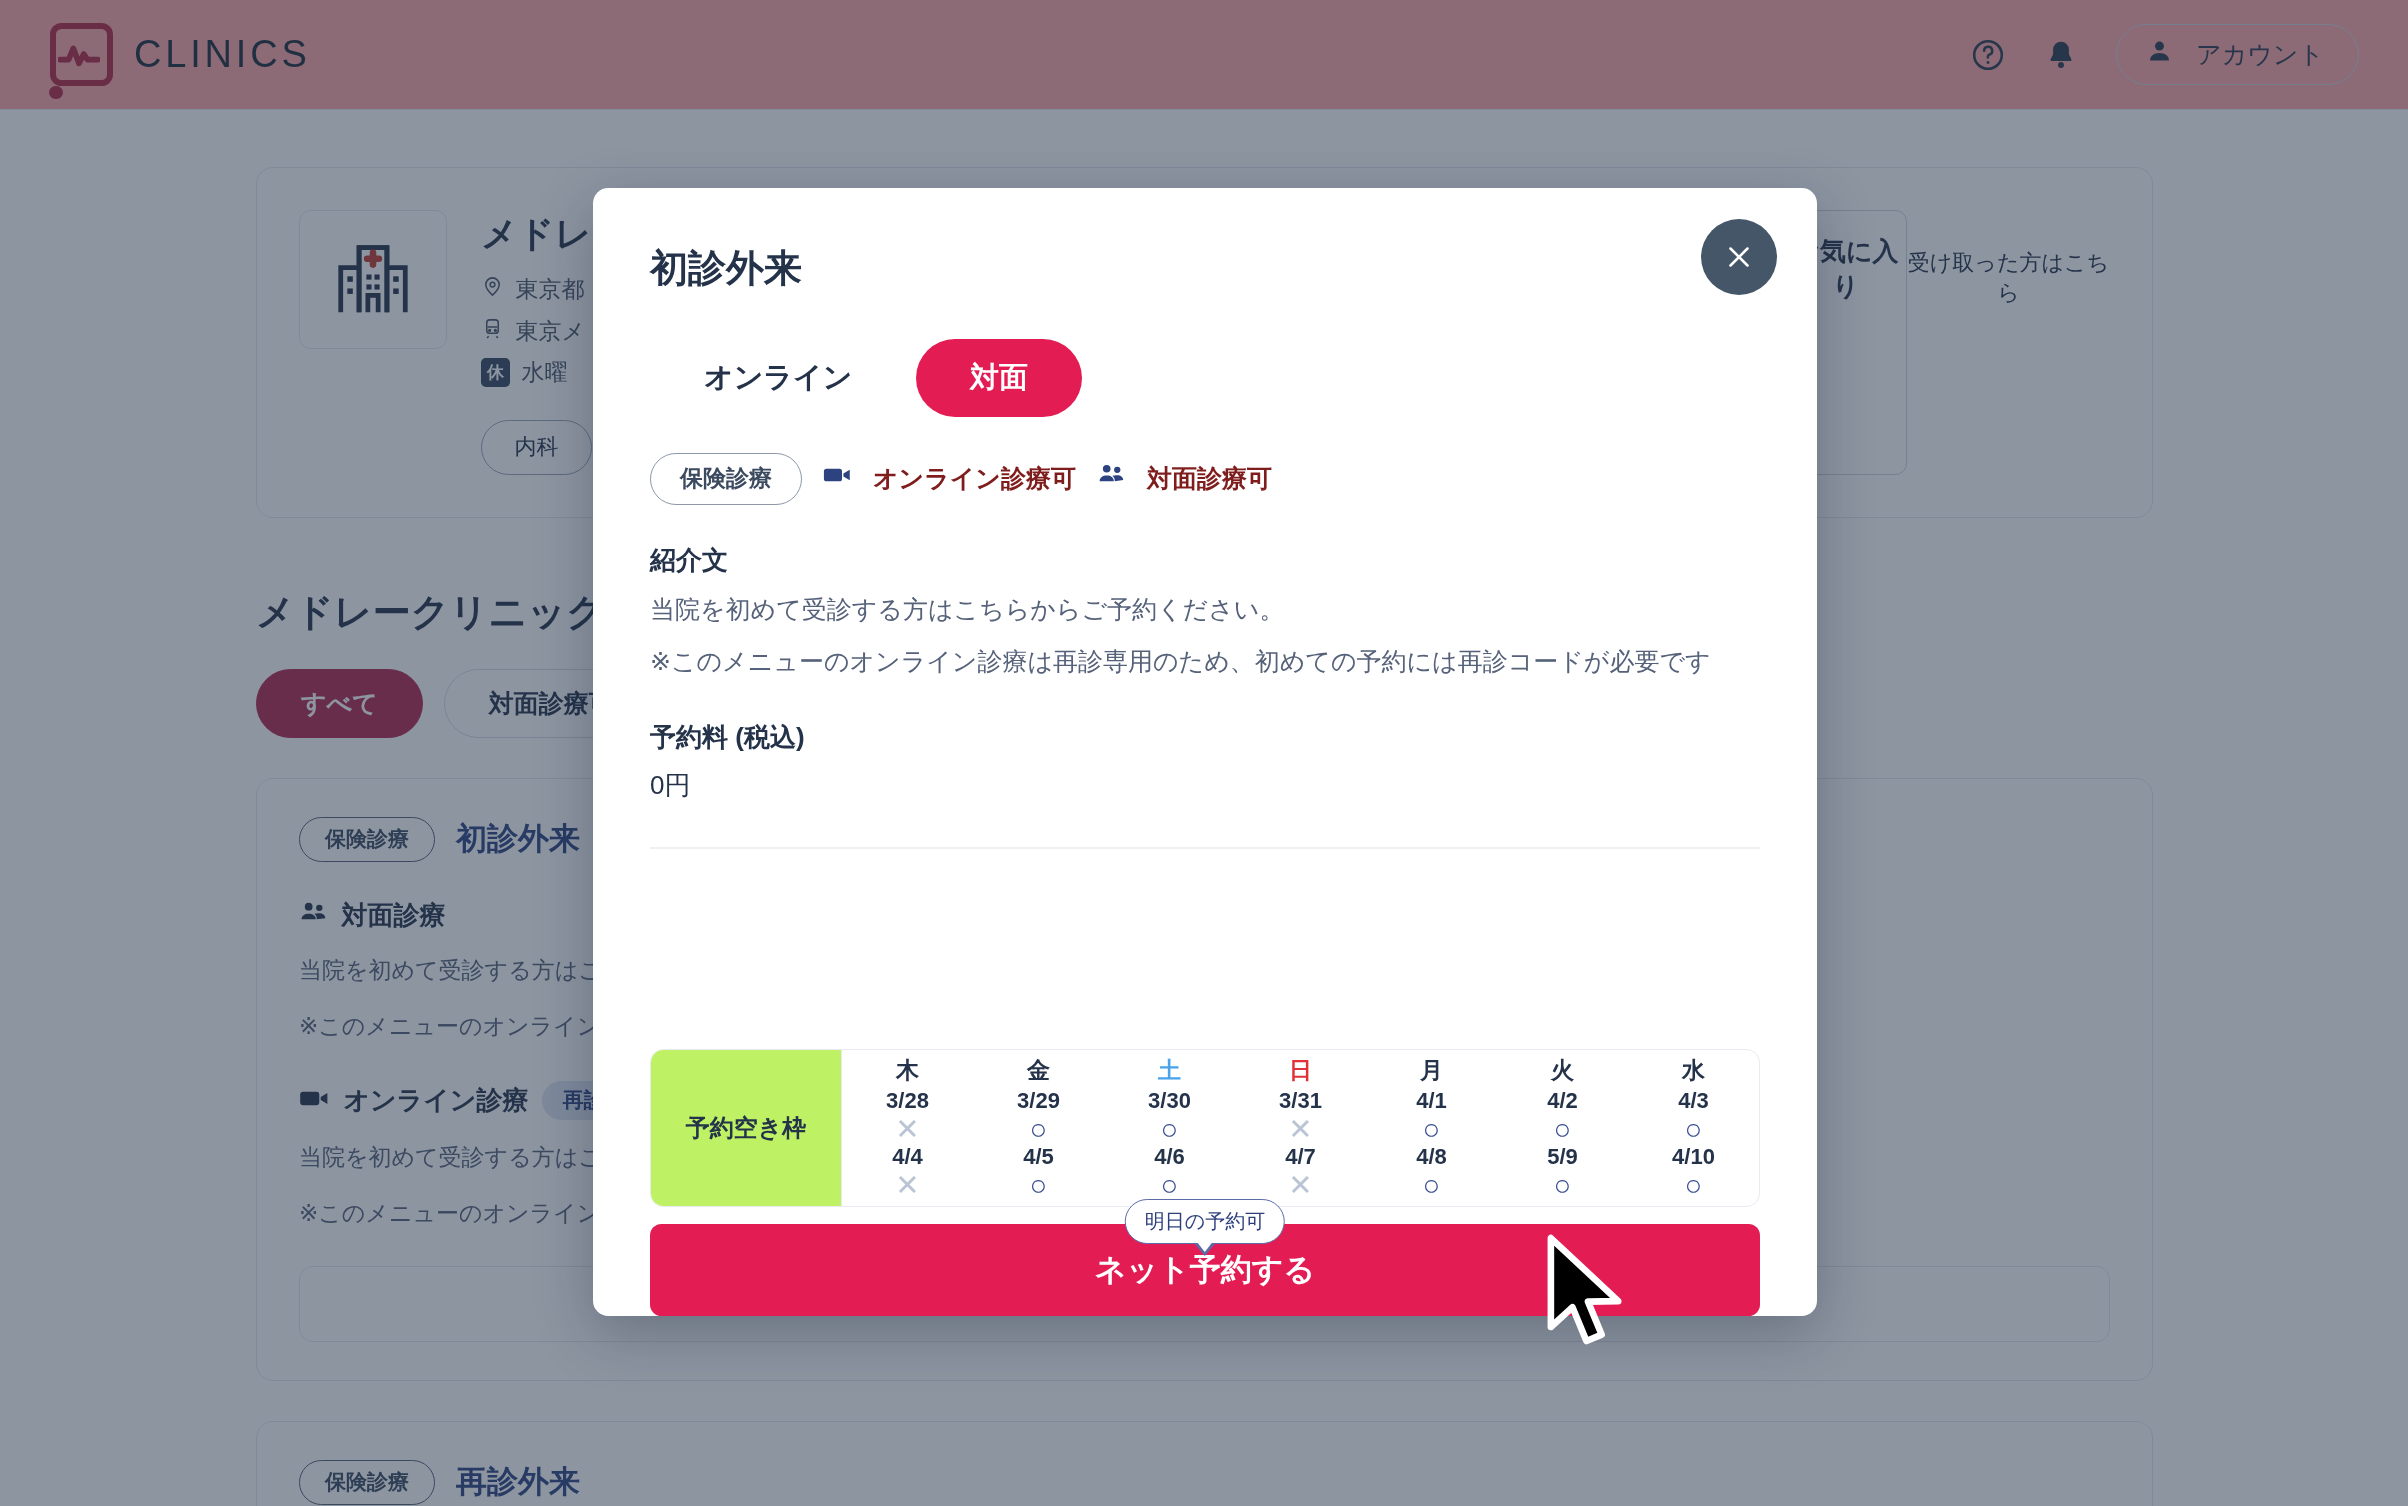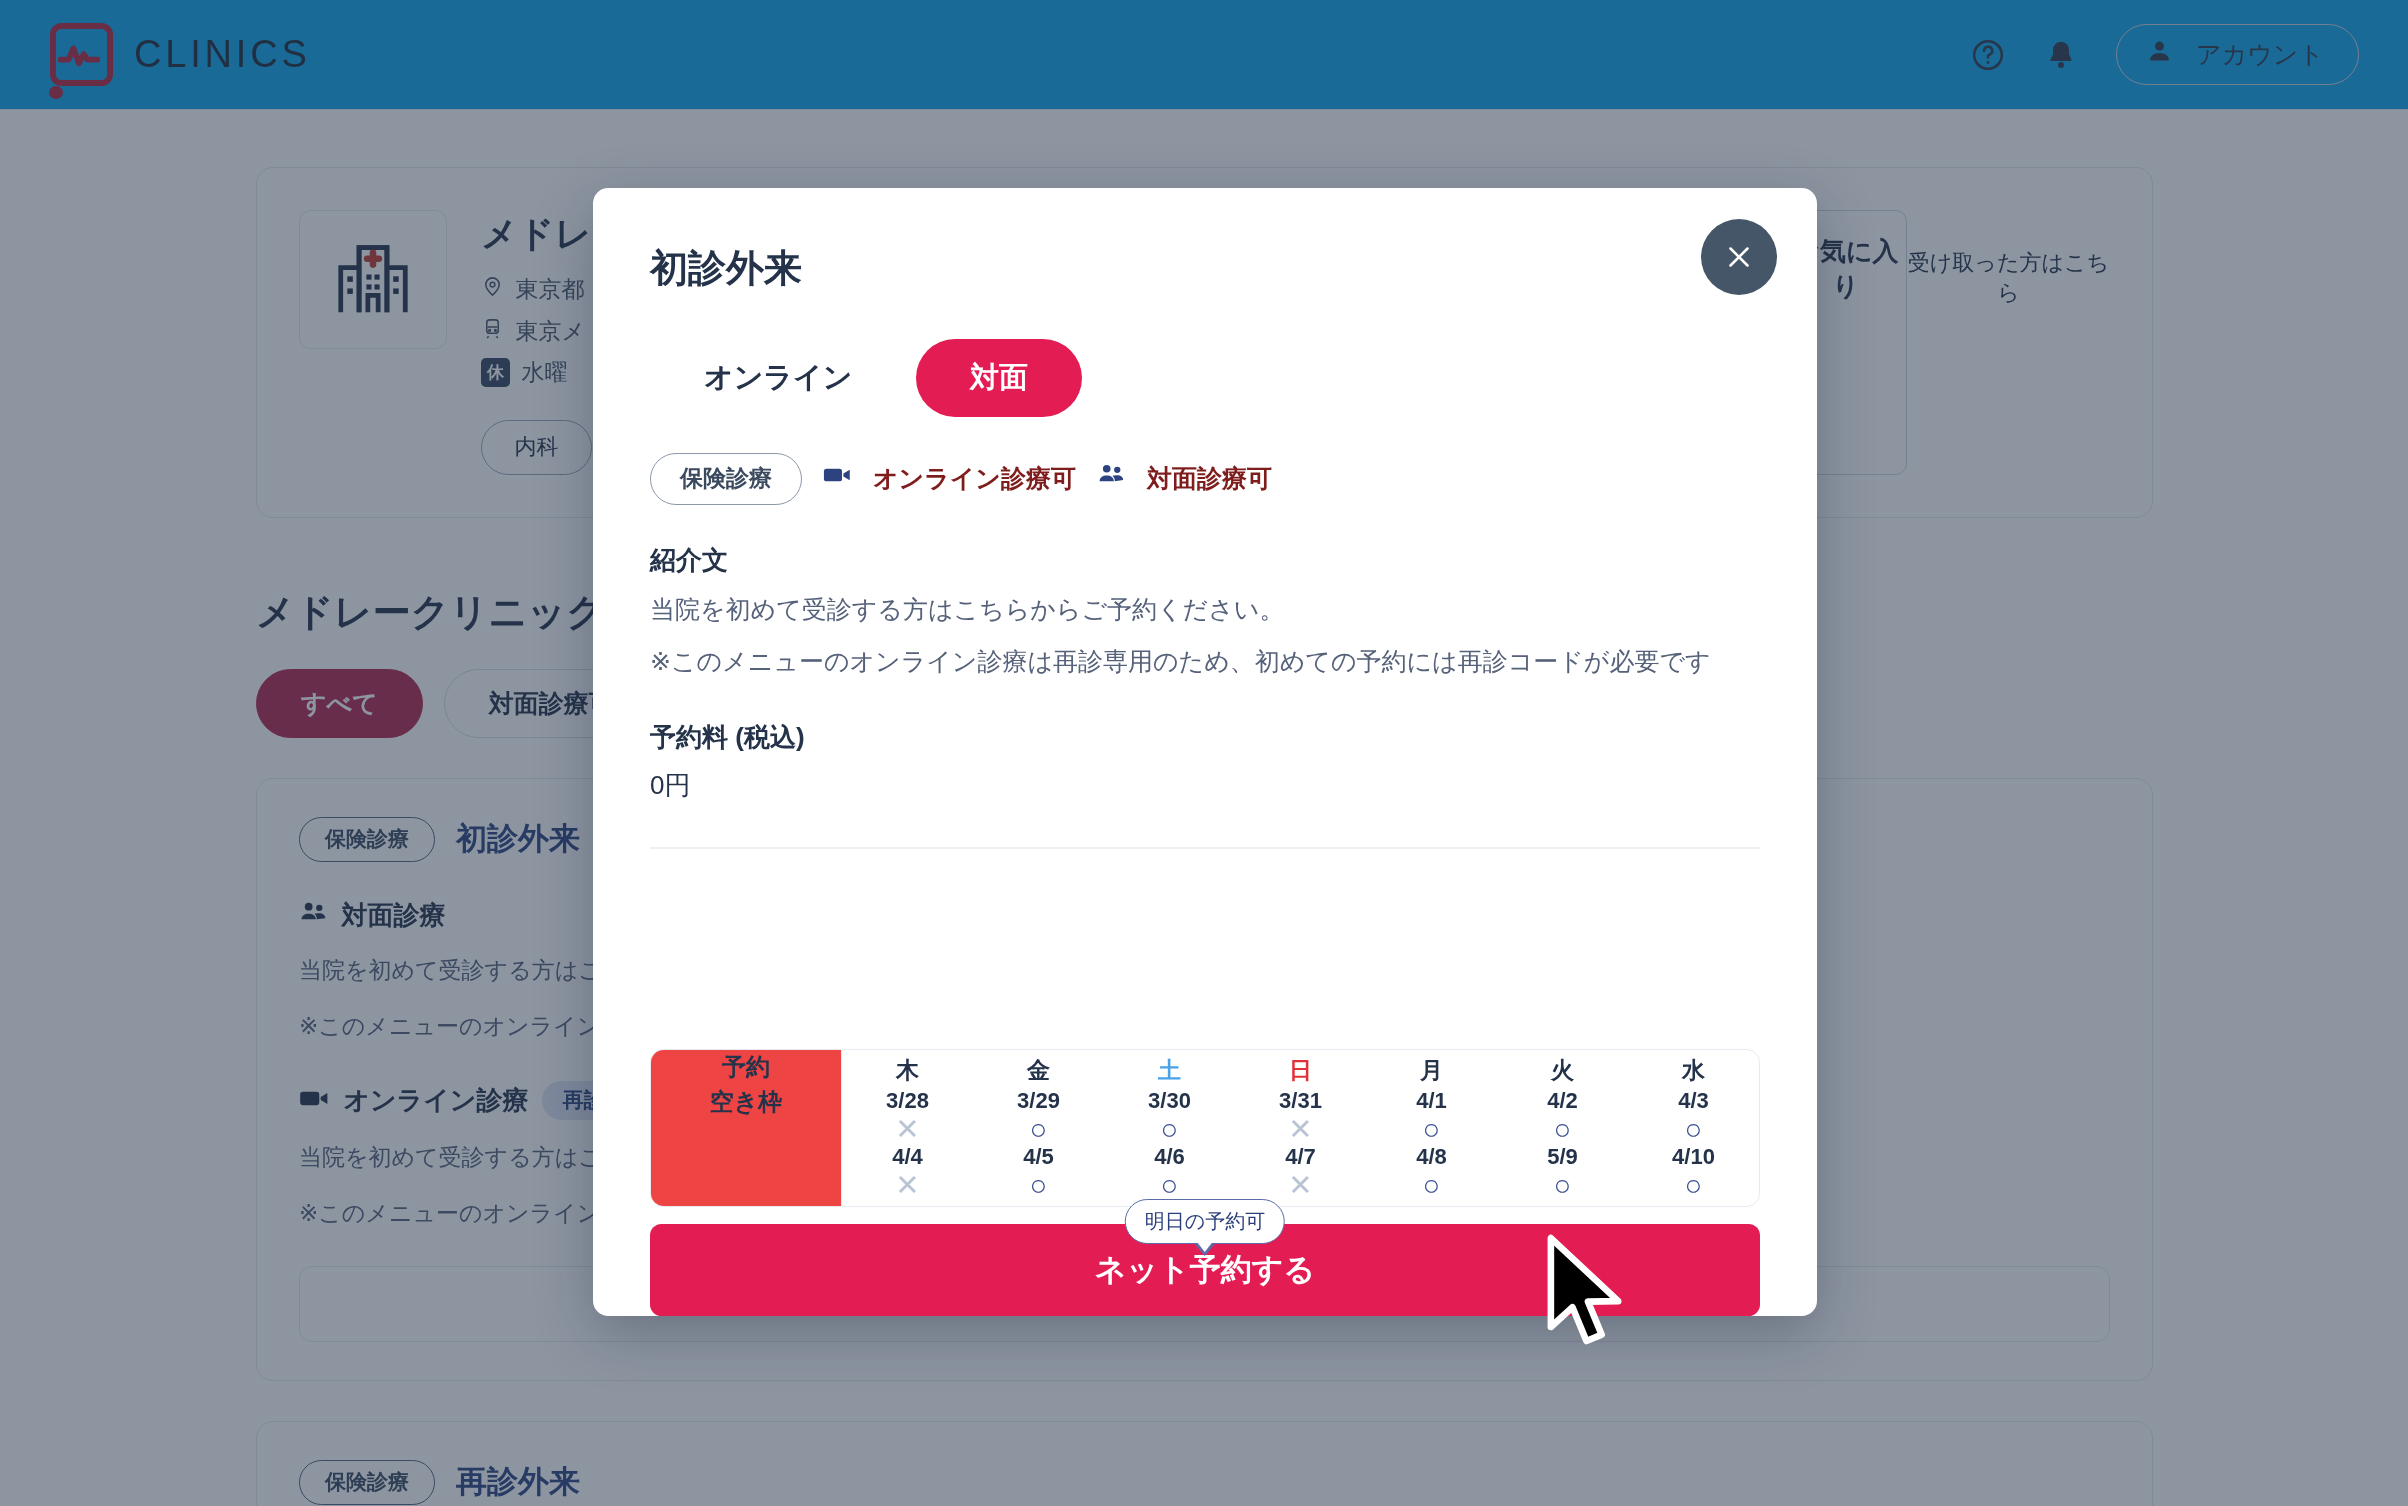--- a/index.html
+++ b/index.html
@@ -11,21 +11,21 @@
   }
   .screen { position: relative; width: 2409px; height: 1506px; overflow: hidden; background: #fff; }
 
   
   .page-bg {
     position: absolute; inset: 0;
     background: #ffffff;
   }
   .topbar {
     position: absolute; top: 0; left: 0; right: 0; height: 110px;
-    background: #0ea5e9;
+    background: #fca5a5;
     border-bottom: 1px solid #e8eaee;
     display: flex; align-items: center;
     padding: 0 50px;
     z-index: 2;
     text-align: right;
   }
   .brand { display: flex; align-items: center; gap: 21px; }
   .brand-mark {
     width: 63px; height: 63px; border-radius: 11.5px;
     border: 6.7px solid #b5273f; position: relative;
@@ -144,22 +144,22 @@
   .price { font-size: 26px; color: #24334a; margin-top: 13.4px; }
 
   .divider { height: 1.9px; background: #eef0f4; margin: 44px 0 0 0; }
 
   .modal-cal { padding: 29px 57px 0 57px; flex: none; }
   .cal-box {
     border: 1px solid #e7eaf0; border-radius: 13.4px; overflow: hidden;
     display: flex; height: 158px;
   }
   .cal-label {
-    width: 191px; flex: none; background: #ef4444;
-    display: flex; flex-direction: column; align-items: center; 
+    width: 191px; flex: none; background: #bef264;
+    display: flex; flex-direction: row; align-items: center; justify-content: center;
     font-size: 24px; font-weight: 700; color: #24334a; line-height: 1.45;
     border-right: 1px solid #e7eaf0;
   }
   .cal-grid { flex: 1; display: grid; grid-template-columns: repeat(7, 1fr); align-content: center; padding: 7.6px 0; }
   .cal-cell { text-align: center; }
   .dow { font-size: 23px; font-weight: 700; color: #24334a; padding-bottom: 1.9px; }
   .dow.sat { color: #4aa3e8; }
   .dow.sun { color: #e1323a; }
   .dnum { font-size: 22px; font-weight: 700; color: #24334a; }
   .mark { font-size: 29px; line-height: 1.05; font-weight: 400; }

